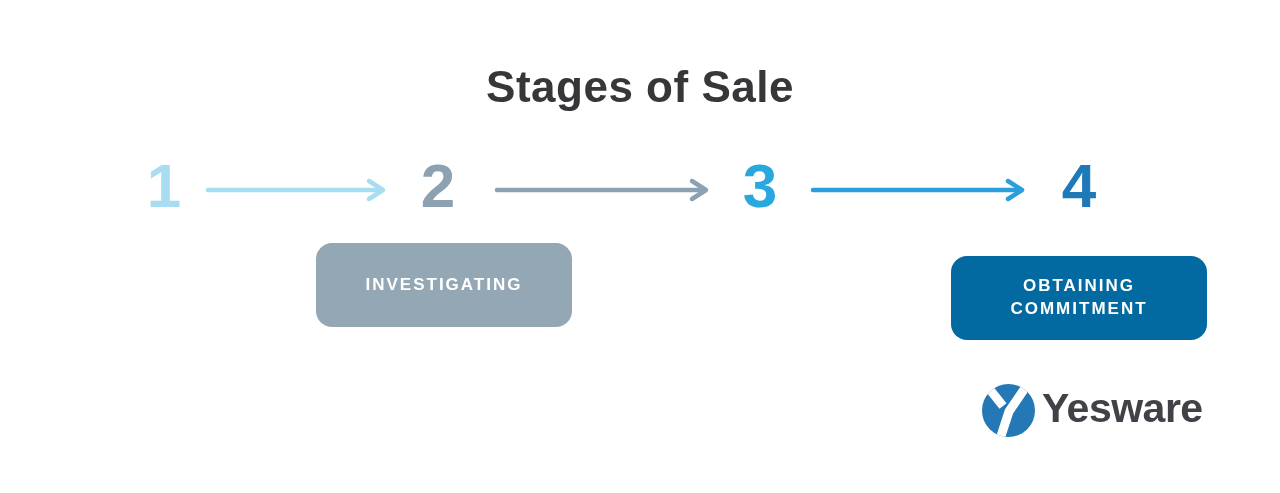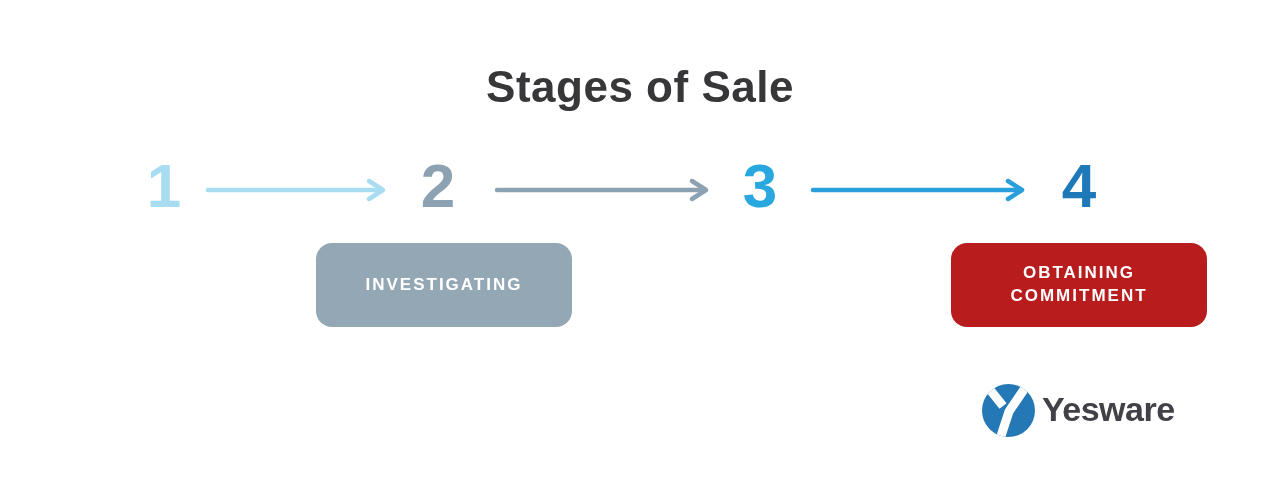--- a/index.html
+++ b/index.html
@@ -70,21 +70,21 @@
   }
   .logo {
     position: absolute;
     left: 982px;
     top: 384px;
     display: flex;
     align-items: center;
     gap: 7px;
   }
   .logo-text {
-    font-size: 34px;
+    font-size: 41px;
     font-weight: bold;
     letter-spacing: -0.5px;
     line-height: 1;
     padding-bottom: 4px;
   }
 </style>
 </head>
 <body>
 
 <div class="canvas">
@@ -107,21 +107,21 @@
     </g>
     <g fill="none" stroke-width="4.5" stroke-linecap="round" stroke-linejoin="round" stroke="#2B9EDC">
       <line x1="813" y1="190" x2="1021" y2="190"></line>
       <polyline points="1008,181 1022,190 1008,199"></polyline>
     </g>
   </svg>
 
   <div class="stage-box b2" style="background-color: rgb(147, 167, 181);">
     <span class="stage-label">INVESTIGATING</span>
   </div>
-  <div class="stage-box b4" style="background-color: #b91c1c;">
+  <div class="stage-box b4" style="background-color: #0369a1; margin-top: 13px;">
     <span class="stage-label">OBTAINING COMMITMENT</span>
   </div>
 
   <div class="logo">
     <svg class="logo-mark" width="53" height="53" viewBox="0 0 53 53" aria-hidden="true">
       <defs>
         <clipPath id="yclip">
             <circle cx="26.5" cy="26.5" r="26.5"></circle>
           </clipPath>
       </defs>

